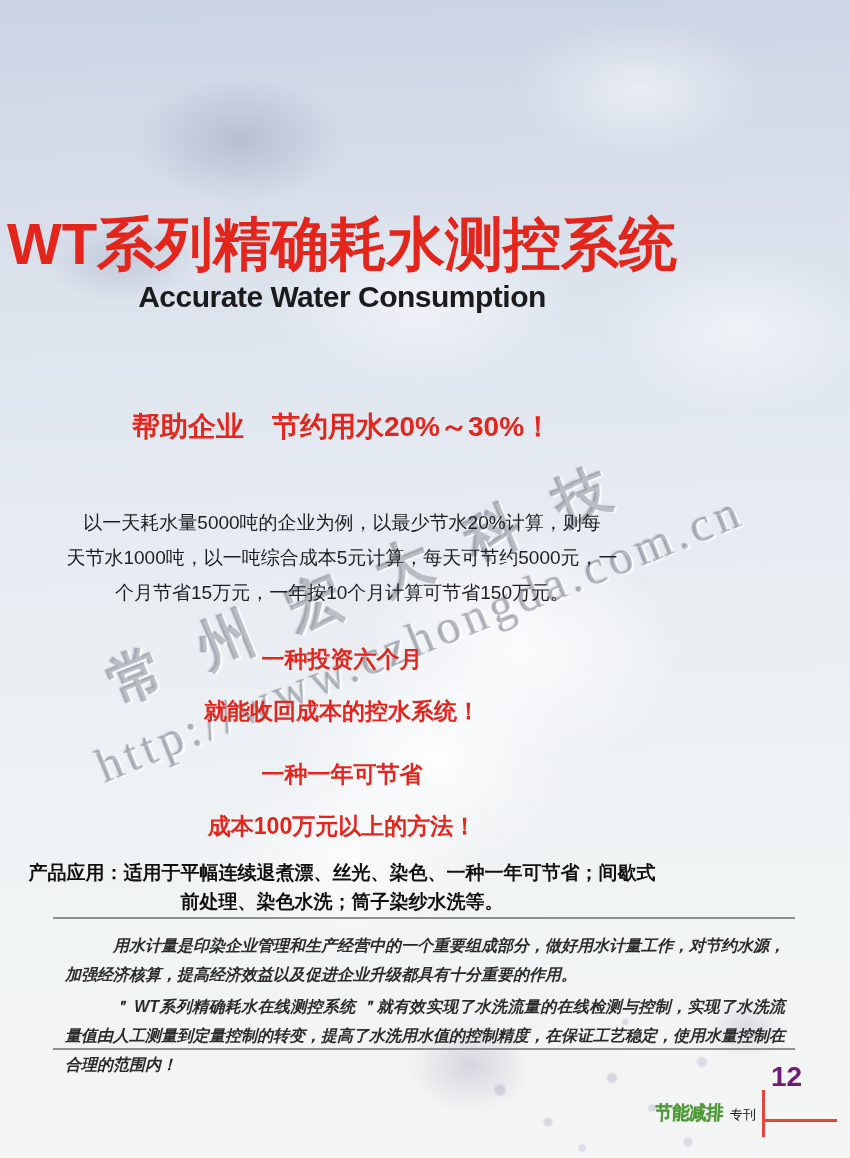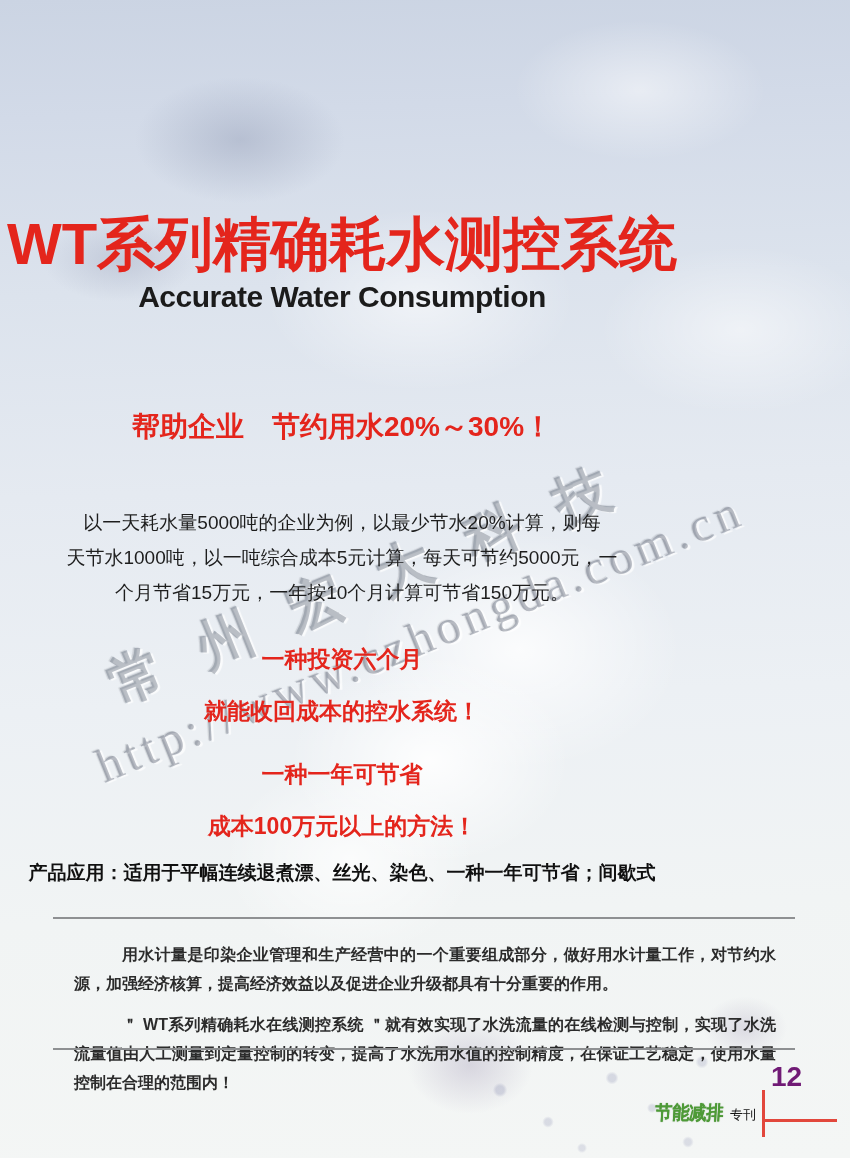--- a/index.html
+++ b/index.html
@@ -94,21 +94,21 @@
     position:absolute;left:53px;width:742px;height:2px;
     background:#8e9092;border:none;margin:0;
   }
   .rule1{top:917px;}
   .rule2{top:1048px;}
   .paras{
     position:absolute;left:62px;top:928px;width:726px;
     font-size:16px;font-weight:600;line-height:29px;
     color:#2b2b2b;text-align:justify;
   }
-  .paras p{margin:12px;text-indent:48px;}
+  .paras p{margin:3px;text-indent:48px;font-style:italic;}
   
   .footer-brand{
     position:absolute;left:656px;top:1100px;
     font-size:19px;font-weight:900;letter-spacing:0px;
     color:#4d9b36;transform:scaleX(.9) skewX(-4deg);transform-origin:left top;
     text-shadow:0 0 1px #3a7d28;
   }
   .footer-suffix{
     position:absolute;left:730px;top:1106px;
     font-size:13px;font-weight:400;color:#141414;
@@ -157,20 +157,21 @@
     <div>就能收回成本的控水系统！</div>
   </div>
 
   <div class="blk highlight h2a">
     <div>一种一年可节省</div>
     <div>成本100万元以上的方法！</div>
   </div>
 
   <div class="blk application">
     <div>产品应用：适用于平幅连续退煮漂、丝光、染色、一种一年可节省；间歇式</div>
+    <div>前处理、染色水洗；筒子染纱水洗等。</div>
   </div>
 
   <div class="rule rule1"></div>
 
   <div class="paras">
     <p>用水计量是印染企业管理和生产经营中的一个重要组成部分，做好用水计量工作，对节约水源，加强经济核算，提高经济效益以及促进企业升级都具有十分重要的作用。</p>
     <p>＂ WT系列精确耗水在线测控系统 ＂就有效实现了水洗流量的在线检测与控制，实现了水洗流量值由人工测量到定量控制的转变，提高了水洗用水值的控制精度，在保证工艺稳定，使用水量控制在合理的范围内！</p>
   </div>
 
   <div class="rule rule2"></div>

